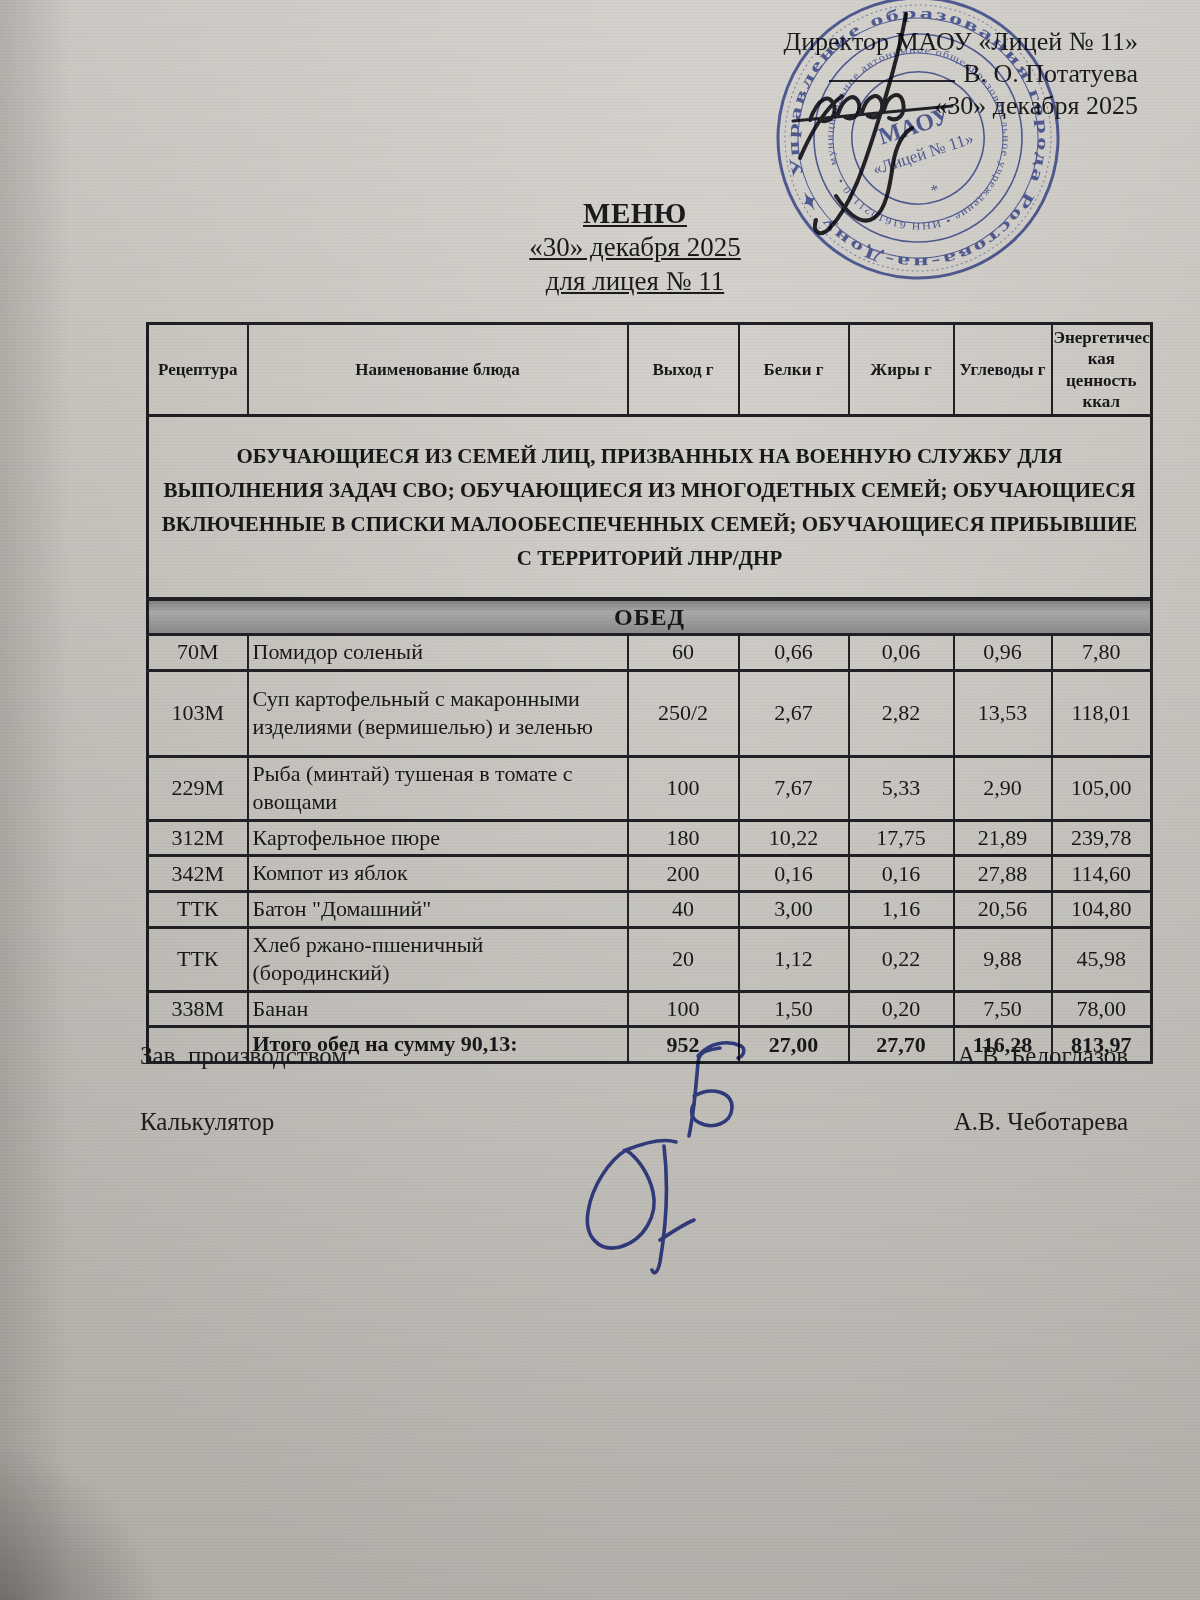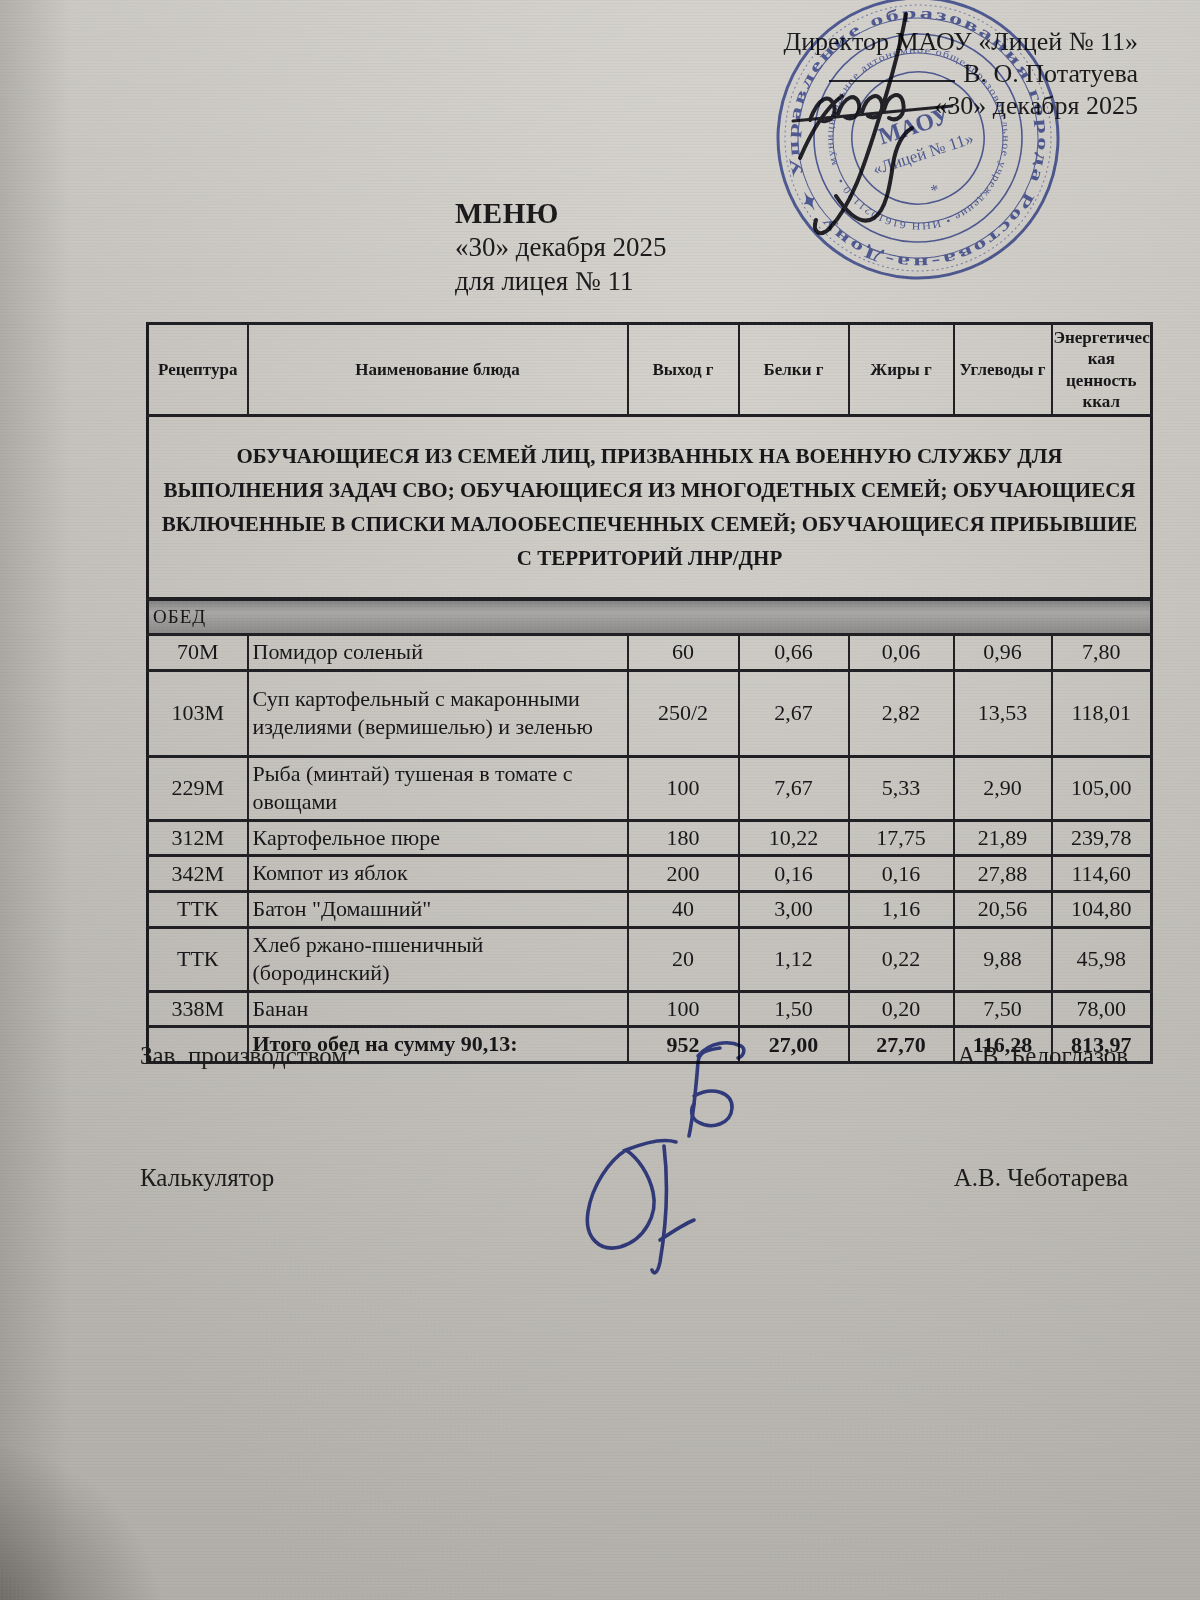--- a/index.html
+++ b/index.html
@@ -21,48 +21,48 @@
     background:repeating-linear-gradient(0deg, rgba(0,0,0,.4) 0 1px, transparent 1px 3px),
                repeating-linear-gradient(90deg, rgba(255,255,255,.35) 0 1px, transparent 1px 4px);}
 
   
   .approval{position:absolute;top:26px;left:770px;width:368px;text-align:right;
     font-size:26px;line-height:32px;z-index:2;}
   .approval .approve{font-weight:bold;letter-spacing:.5px;}
   .sig-line{display:inline-block;width:126px;border-bottom:2px solid #26262a;height:20px;margin-right:8px;}
 
   
-  .title-block{position:absolute;top:196px;left:455px;width:360px;text-align:left;
-    font-size:27px;line-height:34px;z-index:2;}
+  .title-block{position:absolute;top:196px;left:455px;width:360px;text-align:center;
+    font-size:27px;line-height:34px;z-index:2;text-decoration:underline;}
   .title-block .main{font-weight:bold;font-size:29px;letter-spacing:.5px;}
 
   
   .menu-table{position:absolute;left:146px;top:322px;width:1004px;z-index:2;
     border-collapse:collapse;table-layout:fixed;
     font-size:22px;color:#17171a;}
   .menu-table td,.menu-table th{border:2px solid #202024;border-top-width:3px;border-bottom-width:3px;
     vertical-align:middle;padding:2px 4px;overflow:hidden;}
   .menu-table{border:3px solid #1b1b1f;}
   .menu-table th{font-size:17px;font-weight:bold;text-align:center;line-height:1.25;padding:2px 1px;}
   .row-header{height:86px;}
   .class-row td{height:30px;font-weight:bold;text-align:center;font-size:23px;}
   .category-row td{height:148px;font-weight:bold;text-align:center;font-size:21px;line-height:1.62;padding:16px 10px;}
-  .meal-row td{height:28px;font-weight:normal;font-size:19px;letter-spacing:1px;
+  .meal-row td{height:28px;font-weight:bold;text-align:center;font-size:24px;letter-spacing:1px;
     background:linear-gradient(180deg,#828282 0%,#a9a8a6 35%,#999795 70%,#8b8a88 100%);
     border-top-width:4px;}
   .num-cell{text-align:center;}
   .name-cell{text-align:left;padding-left:9px;white-space:pre-line;line-height:1.3;}
   .code-cell{text-align:center;}
   .total-row td{font-weight:bold;height:28px;}
 
   
   .footer-row{position:absolute;left:140px;width:988px;display:flex;justify-content:space-between;
     font-size:25px;z-index:2;}
   .footer-row.first{top:1042px;}
-  .footer-row.second{top:1164px;}
+  .footer-row.second{top:1108px;}
 
   
   .stamp{position:absolute;left:763px;top:-10px;width:310px;height:300px;z-index:3;
     mix-blend-mode:multiply;opacity:.82;filter:blur(.3px);}
   
   .ink{position:absolute;left:0;top:0;z-index:4;pointer-events:none;mix-blend-mode:multiply;}
 </style>
 </head>
 <body>
 

